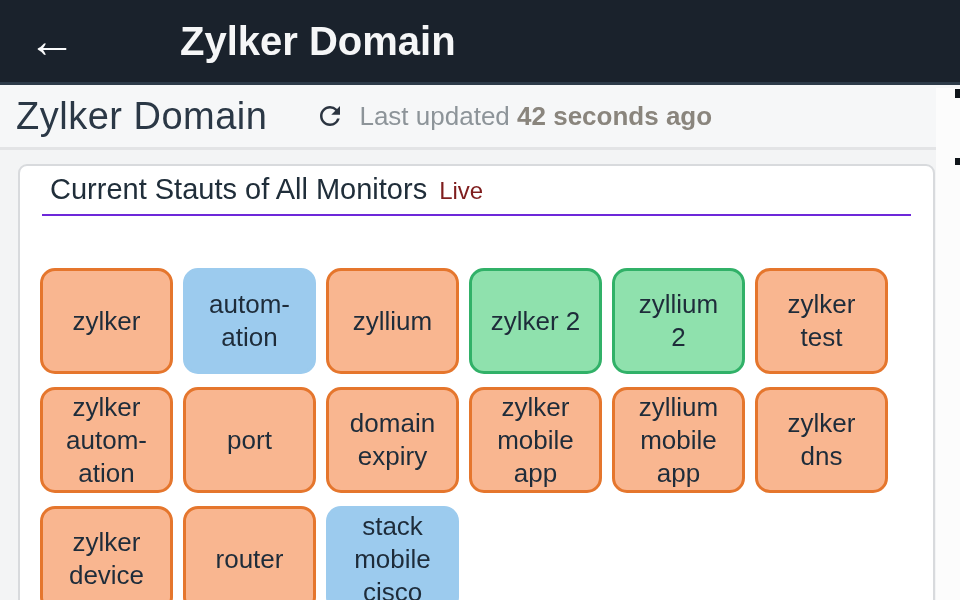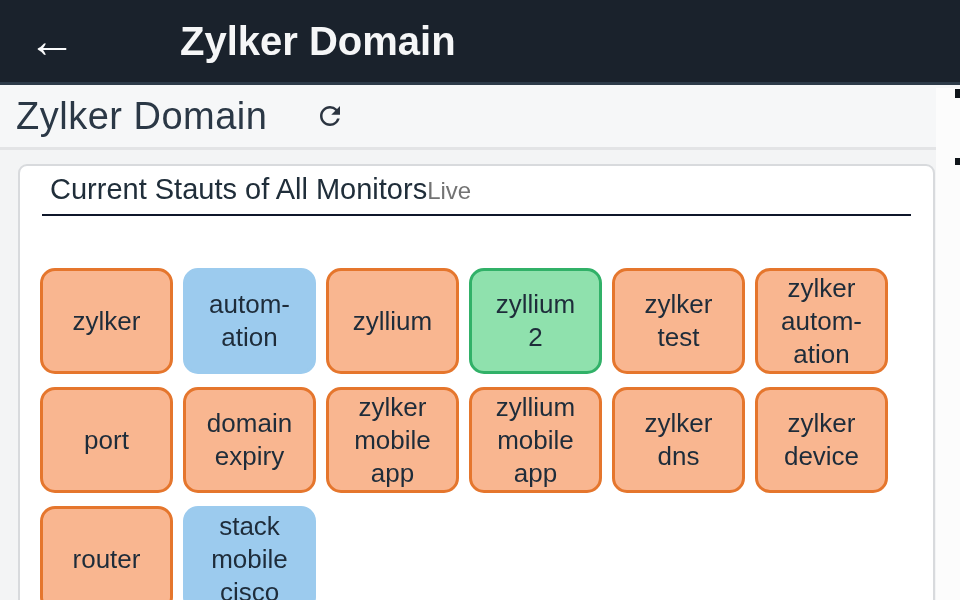--- a/index.html
+++ b/index.html
@@ -19,24 +19,24 @@
   .page-title { color:#2b3846; font-size:38px; margin-left:16px; letter-spacing:.5px; }
   .refresh { margin-left:48px; width:30px; height:30px; cursor:pointer; display:flex; }
   .refresh svg { width:30px; height:30px; fill:#2b3440; }
   .updated { margin-left:14px; font-size:26px; color:#8d9499; }
   .updated b { color:#8a857d; }
 
   
   .content { position:relative; height:447px; background:#f3f4f5; }
   .card { margin:14px 25px 0 18px; background:#ffffff; border:2px solid #d8dadd;
     border-radius:9px; box-shadow:0 4px 0 rgba(0,0,0,0.05); }
-  .card-head { margin:0 22px; padding:7px 8px 8px; border-bottom:2px solid #0f172a;
+  .card-head { margin:0 22px; padding:7px 8px 8px; border-bottom:2px solid #6d28d9;
     display:flex; align-items:baseline; }
   .card-title { font-size:29px; color:#202e3a; }
-  .live { font-size:24px; color:#737373; margin-left:0; }
+  .live { font-size:24px; color:#7f1d1d; margin-left:12px; }
 
   .grid { padding:12px 0 14px 20px; display:grid;
     grid-template-columns:repeat(6,133px); grid-auto-rows:106px;
     column-gap:10px; row-gap:13px;margin-top:40px; }
   .tile { border-radius:15px; display:flex; align-items:center; justify-content:center;
     text-align:center; font-size:26px; line-height:33px; color:#1e2c3a;
     white-space:pre-line; cursor:pointer; border:3px solid transparent; padding:2px 6px; }
   .tile[data-color="orange"] { background:#f9b690; border-color:#e5762d; }
   .tile[data-color="green"]  { background:#8fe1ad; border-color:#31b168; }
   .tile[data-color="blue"]   { background:#9ccbee; border-color:#9ccbee; }
@@ -55,33 +55,38 @@
   <div class="app-title">Zylker Domain</div>
 </div>
 
 <div class="subheader">
   <div class="page-title">Zylker Domain</div>
   <div class="refresh">
     <svg viewBox="0 0 24 24">
         <path d="M17.65 6.35A7.95 7.95 0 0 0 12 4c-4.42 0-7.99 3.58-7.99 8s3.57 8 7.99 8c3.73 0 6.84-2.55 7.73-6h-2.08a5.99 5.99 0 0 1-5.65 4c-3.31 0-6-2.69-6-6s2.69-6 6-6c1.66 0 3.14.69 4.22 1.78L13 11h7V4l-2.35 2.35z"></path>
       </svg>
   </div>
+  <div class="updated">
+    <span>Last updated</span>
+    <b>42 seconds ago</b>
+  </div>
 </div>
 
 <div class="content">
   <div class="card">
     <div class="card-head">
       <span class="card-title">Current Stauts of All Monitors</span>
       <span class="live">Live</span>
     </div>
     <div class="grid">
       <div class="tile" data-color="orange">zylker</div>
       <div class="tile" data-color="blue">autom-
 ation</div>
       <div class="tile" data-color="orange">zyllium</div>
+      <div class="tile" data-color="green">zylker 2</div>
       <div class="tile" data-color="green">zyllium
 2</div>
       <div class="tile" data-color="orange">zylker
 test</div>
       <div class="tile" data-color="orange">zylker
 autom-
 ation</div>
       <div class="tile" data-color="orange">port</div>
       <div class="tile" data-color="orange">domain
 expiry</div>

